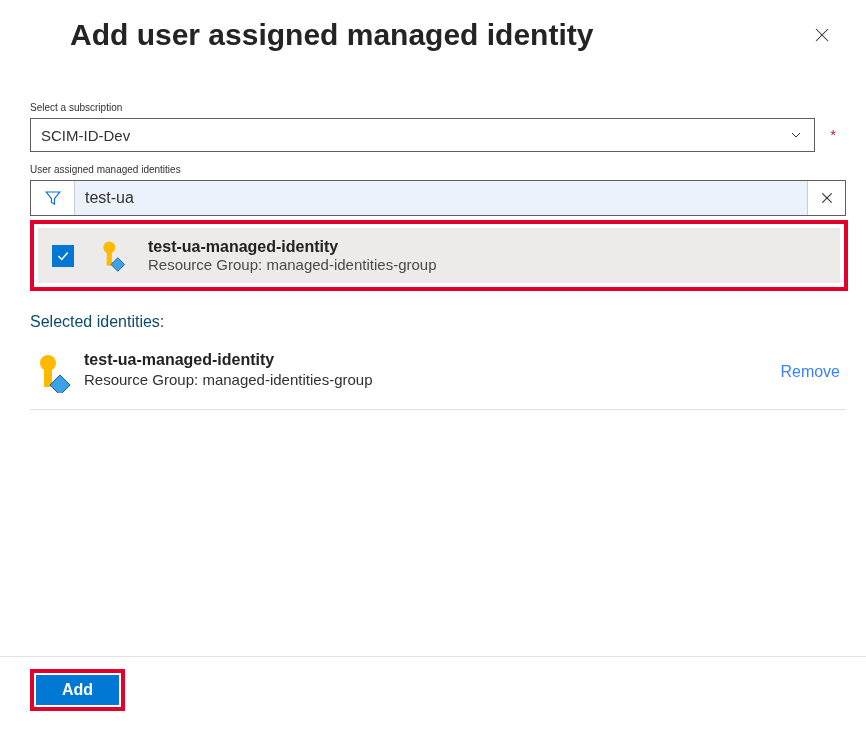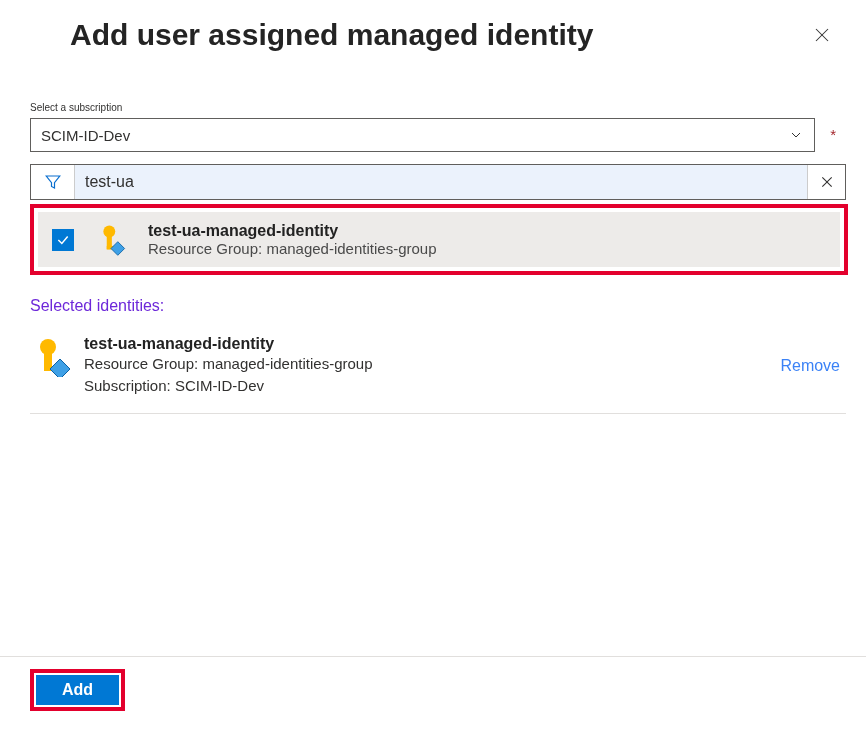--- a/index.html
+++ b/index.html
@@ -113,21 +113,21 @@
     width: 22px; height: 22px;
     background: #0078d4;
     display:flex;align-items:center;justify-content:center;
   }
   .checkbox svg { width:14px;height:14px;stroke:#fff;stroke-width:2.5;fill:none; }
   .mi-icon { width:34px;height:34px;position:relative; }
   .mi-text .mi-name { font-size:16px; font-weight:600;color:#222; }
   .mi-text .mi-sub  { font-size:15px; color:#4a4a4a; }
 
   .selected-section { margin-top: 22px; }
-  .selected-label { font-size:16px; color:#6d28d9; margin-bottom:12px; }
+  .selected-label { font-size:16px; color:#0c4a6e; margin-bottom:12px; }
   .selected-row {
     display:flex;
     align-items:flex-start;
     gap: 14px;
     padding: 8px 0 16px 0;
     border-bottom: 1px solid #e1dfdd;
     width: 816px;
   }
   .selected-row .mi-icon { margin-top:2px;width:40px;height:40px; }
   .selected-info { flex:1; }
@@ -193,20 +193,21 @@
           <svg viewBox="0 0 24 24">
               <polyline points="6 9 12 15 18 9"></polyline>
             </svg>
         </span>
       </div>
       <span class="req-star">*</span>
     </div>
   </div>
 
   <div class="form-group">
+    <div class="label">User assigned managed identities</div>
     <div class="filter-row">
       <div class="filter-icon">
         <svg viewBox="0 0 24 24">
             <polygon points="3 4 21 4 14 13 14 20 10 18 10 13 3 4"></polygon>
           </svg>
       </div>
       <input class="filter-input" value="test-ua" style="">
       <div class="clear-btn">
         <svg viewBox="0 0 24 24">
             <line x1="5" y1="5" x2="19" y2="19"></line>
@@ -245,21 +246,20 @@
         <svg viewBox="0 0 40 40" width="40" height="40">
           <circle cx="18" cy="10" r="8" fill="#ffb900"></circle>
           <rect x="14" y="16" width="8" height="18" fill="#ffb900"></rect>
           <rect x="14" y="30" width="12" height="4" fill="#ffb900"></rect>
           <polygon points="30,22 40,32 30,42 20,32" fill="#3ea0e6" stroke="#0b61a4" stroke-width="1"></polygon>
         </svg>
       </div>
       <div class="selected-info">
         <div class="mi-name">test-ua-managed-identity</div>
         <div class="mi-line">Resource Group: managed-identities-group</div>
-        <div class="mi-line">Subscription: SCIM-ID-Dev</div>
       </div>
       <div class="remove-link">Remove</div>
     </div>
   </div>
 
   <div class="footer-top-rule"></div>
 
   <div class="footer">
     <div class="add-highlight">
       <button class="add-btn">Add</button>

